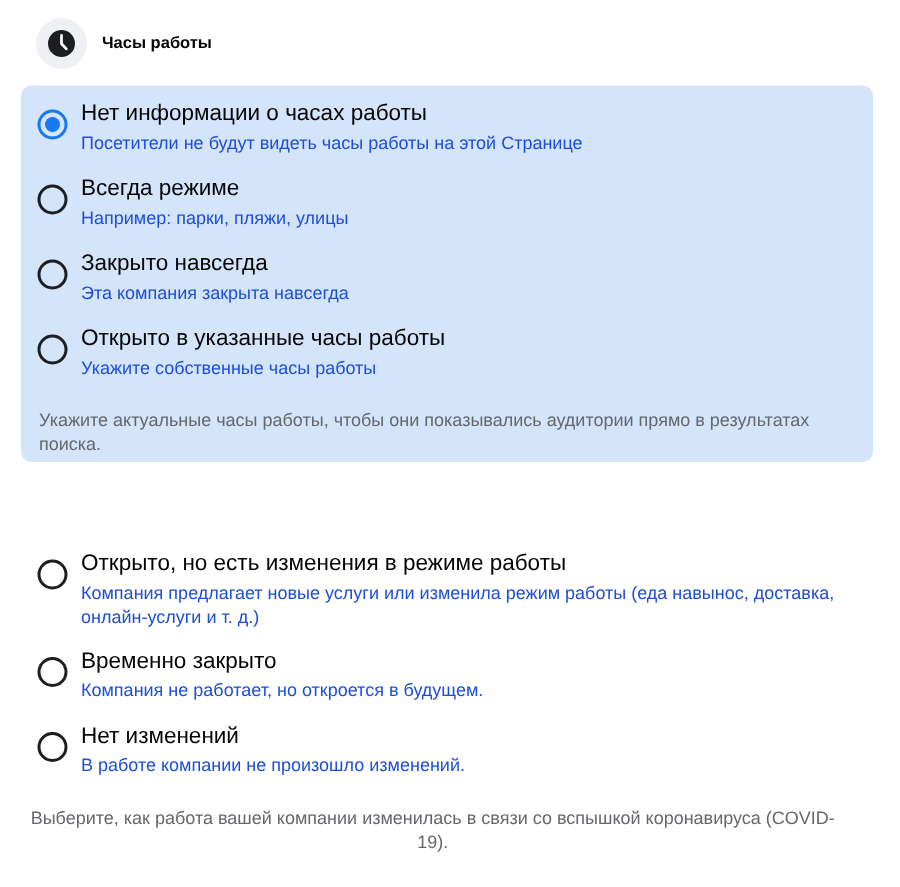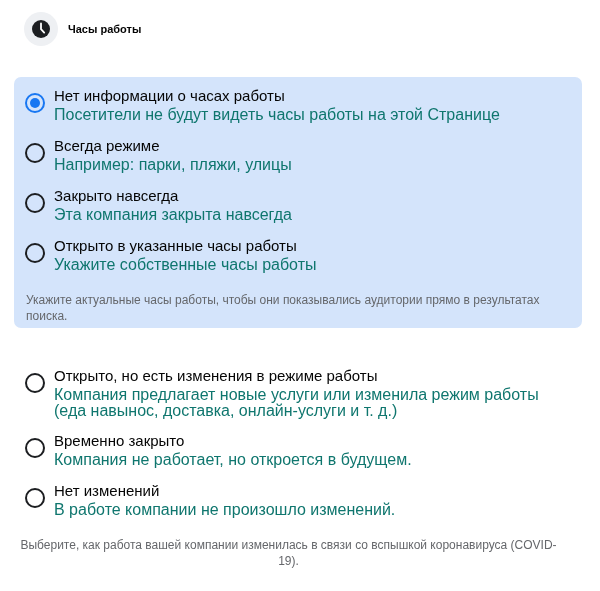--- a/index.html
+++ b/index.html
@@ -39,21 +39,20 @@
     }
 
     .hours-panel {
       position: absolute;
       left: 14px;
       top: 57px;
       width: 568px;
       height: 251px;
       background: #d4e4fb;
       border-radius: 7px;
-      margin-top: 20px;
     }
     .radio {
       position: absolute;
       width: 20px;
       height: 20px;
       border-radius: 50%;
       border: 2px solid #1c1e21;
       background: transparent;
       cursor: pointer;
     }
@@ -74,22 +73,22 @@
       position: absolute;
       white-space: nowrap;
     }
     .option-label {
       font-size: 15px;
       color: #050505;
       line-height: 18px;
       display: block;
     }
     .option-desc {
-      font-size: 16px;
-      color: #0f766e;
+      font-size: 12px;
+      color: #1d4ed8;
       line-height: 16px;
       display: block;
       margin-top: 2px;
     }
     .option-desc.wrap {
       white-space: normal;
       width: 520px;
     }
 
     .hint {

